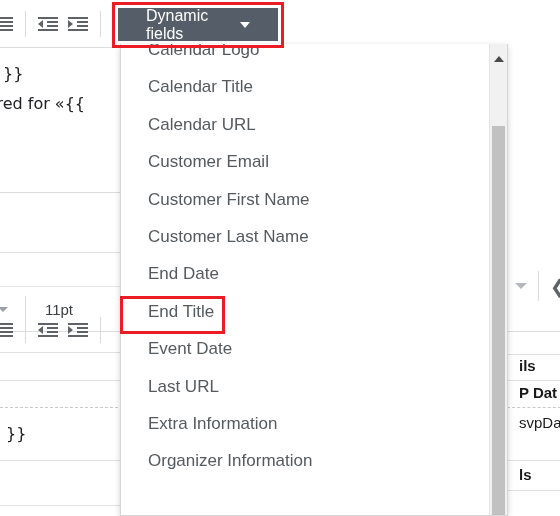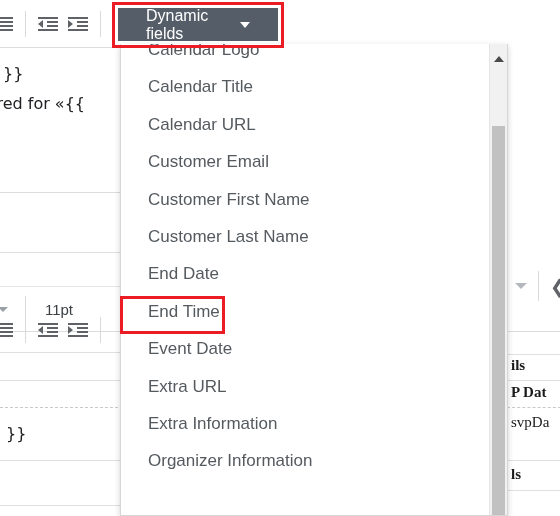--- a/index.html
+++ b/index.html
@@ -156,24 +156,24 @@
     top: 332px;
     width: 54px;
     bottom: 0;
     background: #ffffff;
     border-left: 1px solid #e0e0e0;
     box-sizing: border-box;
     overflow: hidden;
   }
   .rp-row {
     position: absolute;
-    left: 4px;
+    left: 12px;
     white-space: nowrap;
     font-size: 15px;
-    font-family: Liberation Serif, serif;
+    font-family: Liberation Sans, sans-serif;
     color: #1a1a1a;
   }
   .rp-row.bold { font-weight: bold; }
 
   .right-toolstrip {
     position: absolute;
     left: 506px;
     top: 253px;
     width: 54px;
     height: 79px;
@@ -416,23 +416,23 @@
 
   <div class="menu">
     <ul class="menu-list">
       <li class="menu-item">Calendar Logo</li>
       <li class="menu-item">Calendar Title</li>
       <li class="menu-item">Calendar URL</li>
       <li class="menu-item">Customer Email</li>
       <li class="menu-item">Customer First Name</li>
       <li class="menu-item">Customer Last Name</li>
       <li class="menu-item">End Date</li>
-      <li class="menu-item">End Time</li>
+      <li class="menu-item">End Title</li>
       <li class="menu-item">Event Date</li>
-      <li class="menu-item">Extra URL</li>
+      <li class="menu-item">Last URL</li>
       <li class="menu-item">Extra Information</li>
       <li class="menu-item">Organizer Information</li>
     </ul>
 
     <div class="mscroll">
       <span class="mscroll-up"></span>
       <span class="mscroll-thumb"></span>
     </div>
   </div>
 

